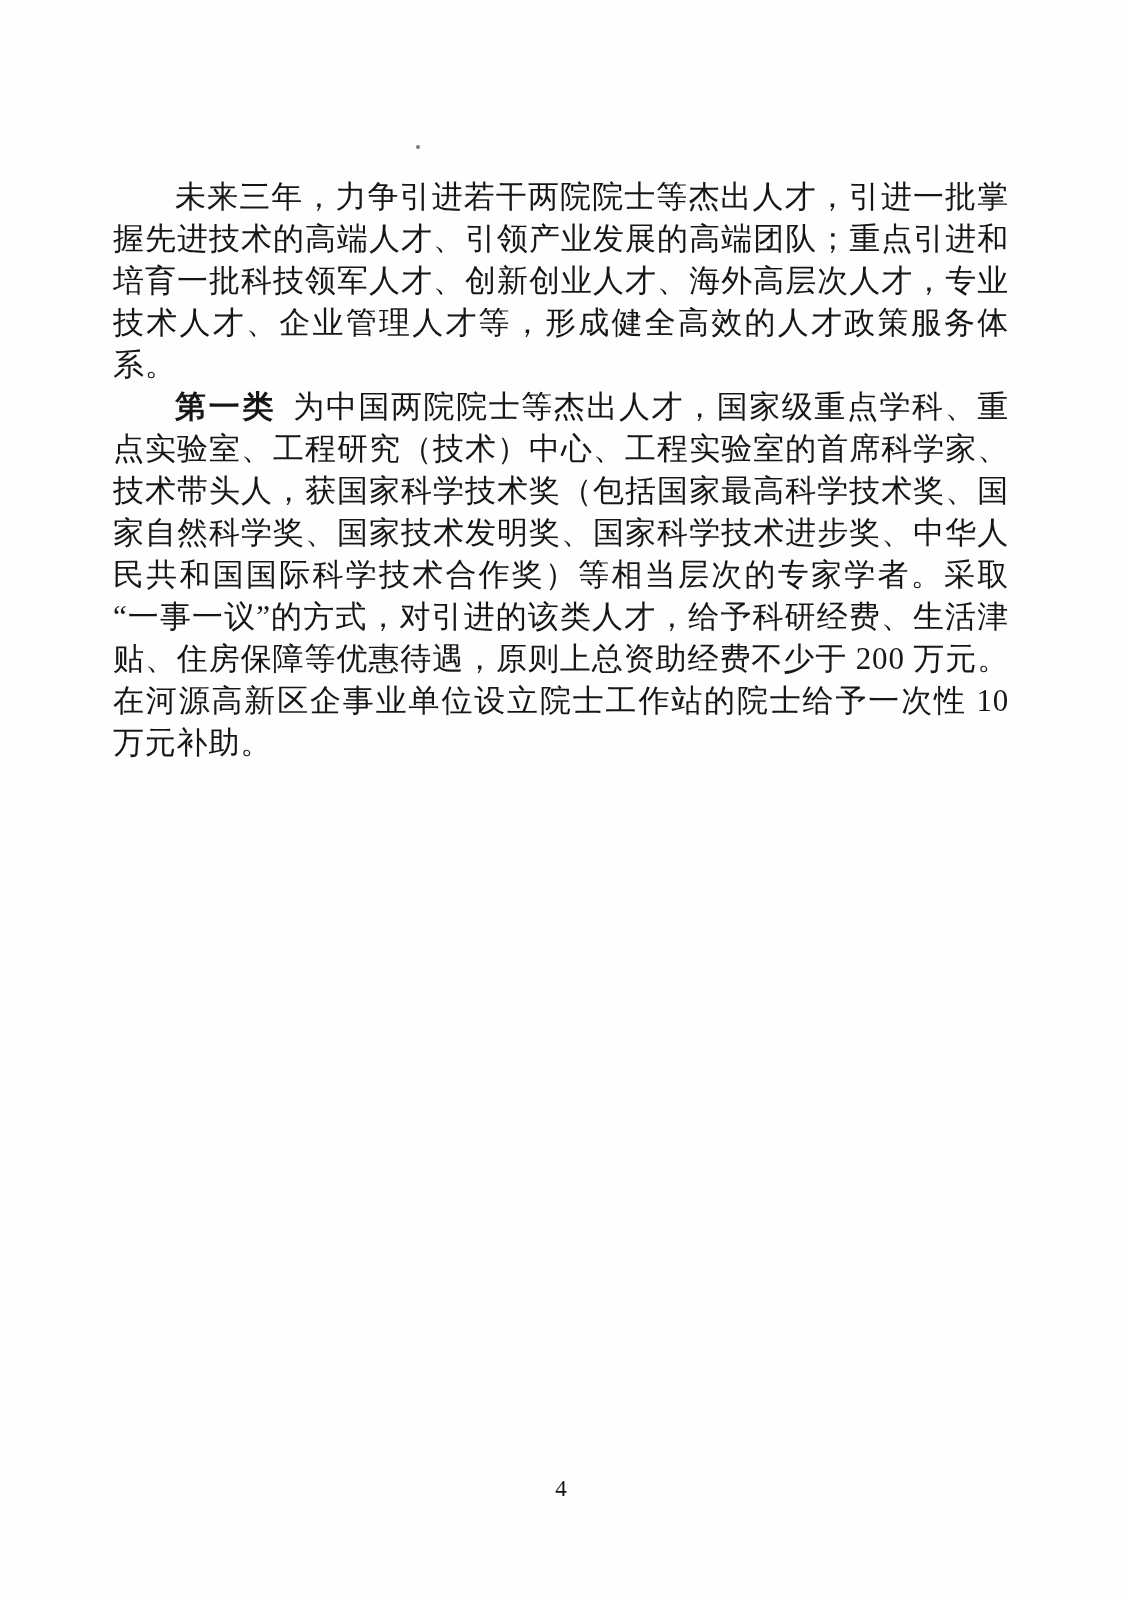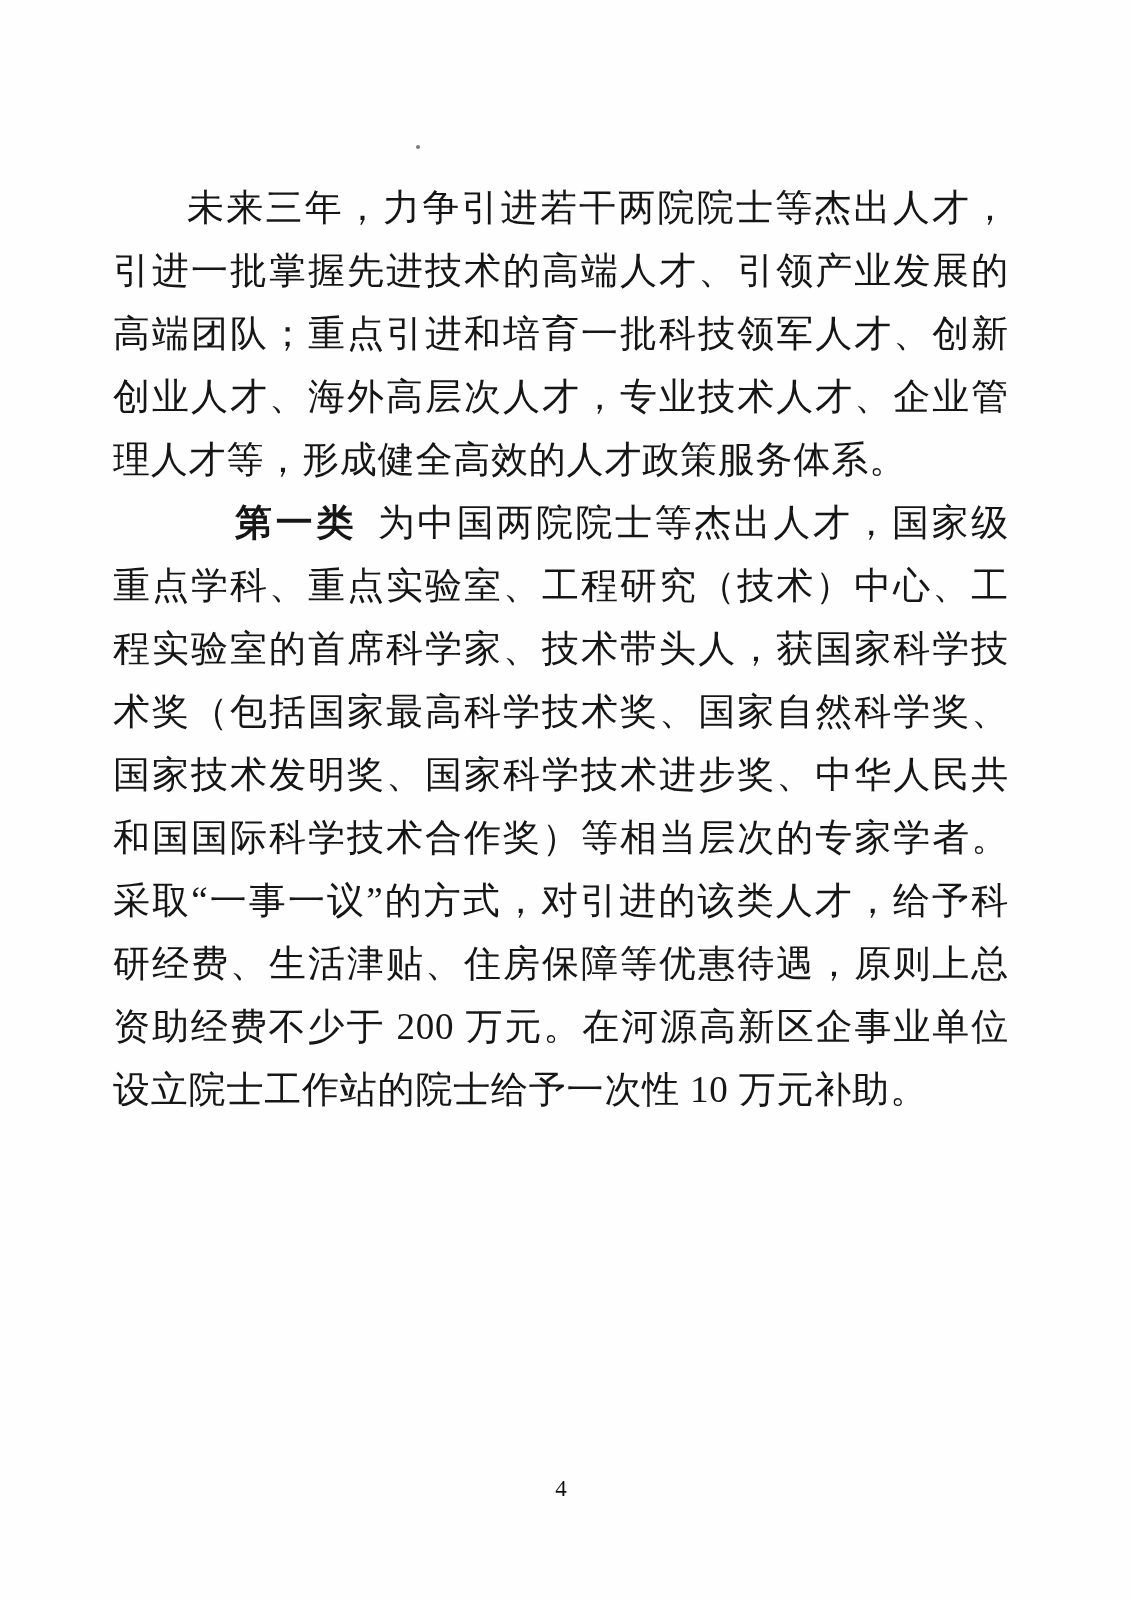--- a/index.html
+++ b/index.html
@@ -19,38 +19,37 @@
     color: #161616;
   }
   .doc-body {
     position: absolute;
     left: 113px;
     top: 176px;
     width: 896px;
   }
   .doc-body p {
     margin: 0;
-    font-size: 37px;
-    line-height: 63px;
+    font-size: 31px;
+    line-height: 42px;
     letter-spacing: 0.8px;
     text-align: justify;
     text-justify: inter-ideograph;
     text-indent: 2em;
     word-break: break-all;
   }
   .doc-body p.heading {
     font-weight: bold;
     text-align: left;
     letter-spacing: 1.2px;
   }
   .doc-body .lead {
     font-weight: bold;
     margin-right: 0.55em;
     letter-spacing: 2px;
-    margin-left: 48px;
   }
   .page-number {
     position: absolute;
     top: 1474px;
     left: 113px;
     width: 896px;
     text-align: center;
     font-size: 23px;
     line-height: 30px;
     color: #111;

